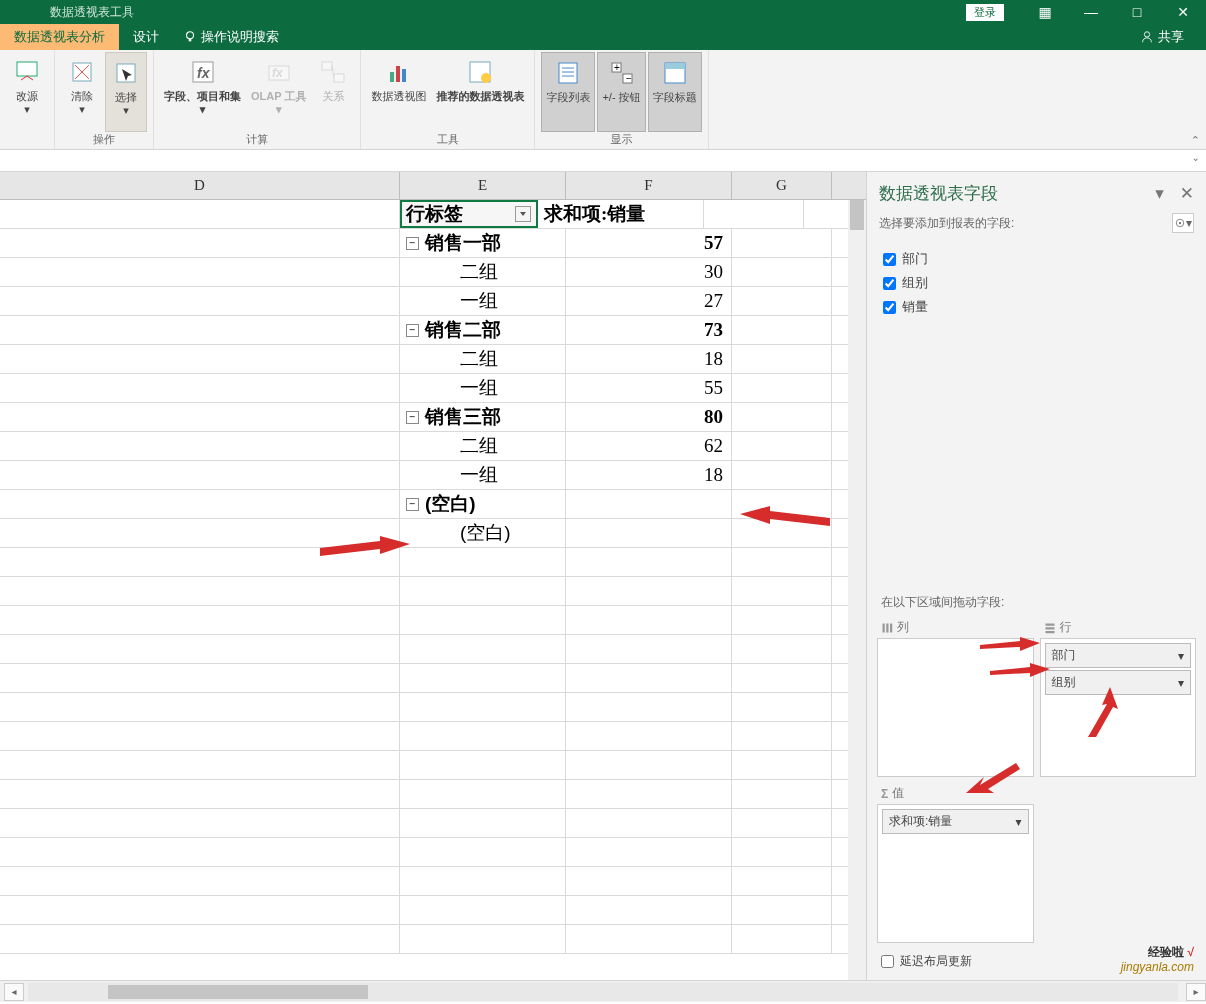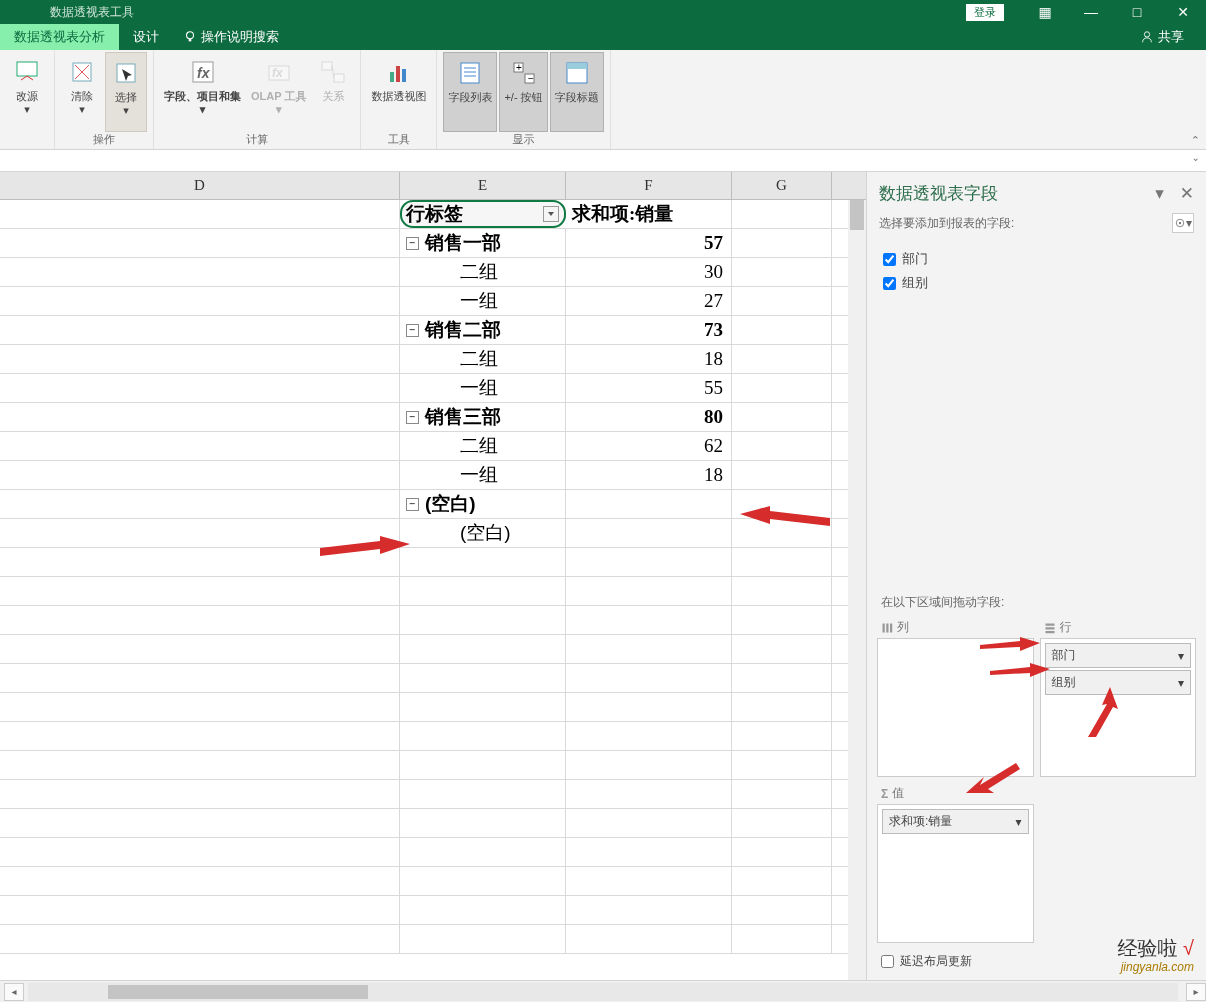--- a/index.html
+++ b/index.html
@@ -8,21 +8,21 @@
 
 .titlebar { height:24px; background:#0c6b3f; display:flex; align-items:center; color:#fff; font-size:12px; }
 .titlebar .tool-title { margin-left:50px; color:#cde4d7; }
 .titlebar .spacer { flex:1; }
 .titlebar .login { background:#fff; color:#0c6b3f; padding:1px 8px; margin-right:18px; font-size:11px; }
 .titlebar .win-btn { width:46px; text-align:center; font-size:14px; display:inline-block; }
 
 
 .tabrow { height:26px; background:#0c6b3f; display:flex; align-items:flex-end; color:#fff; font-size:13px; }
 .tabrow .tab { padding:4px 14px; cursor:pointer; }
-.tabrow .tab.active { background:#86efac; color:#0c6b3f; }
+.tabrow .tab.active { background:#fdba74; color:#0c6b3f; }
 .tabrow .tell { display:flex; align-items:center; gap:4px; padding:4px 10px; }
 .tabrow .tell svg { width:14px; height:14px; }
 .share { margin-left:auto; margin-right:14px; padding:4px 8px; display:flex; align-items:center; gap:4px; }
 
 
 .ribbon { height:100px; background:#f3f3f3; border-bottom:1px solid #d4d4d4; display:flex; position:relative; }
 .group { border-right:1px solid #e0e0e0; padding:2px 6px 0 6px; display:flex; flex-direction:column; align-items:center; }
 .group-items { display:flex; gap:2px; flex:1; }
 .group-label { font-size:11px; color:#666; text-align:center; padding-bottom:2px; }
 .rbtn { display:flex; flex-direction:column; align-items:center; justify-content:flex-start; padding:4px 4px; min-width:42px; cursor:pointer; }
@@ -81,21 +81,21 @@
 .fp-chip .dd { margin-left:auto; }
 .fp-footer { padding:10px 14px; display:flex; align-items:center; gap:6px; }
 
 
 .hscroll { height:22px; background:#f0f0f0; border-top:1px solid #d4d4d4; display:flex; align-items:center; }
 .hscroll .hs-btn { width:20px; height:18px; border:1px solid #ccc; background:#fafafa; display:flex; align-items:center; justify-content:center; font-size:10px; color:#666; margin-left:4px; }
 .hscroll .track { flex:1; height:18px; background:#e8e8e8; margin:0 4px; position:relative; }
 .hscroll .thumb { position:absolute; left:80px; width:260px; top:2px; bottom:2px; background:#c4c4c4; }
 
 .watermark { position:absolute; right:12px; bottom:30px; font-size:13px; text-align:right; line-height:1.2; font-family:Arial,sans-serif; color:#555; pointer-events:none; }
-.watermark .zh { font-weight:normal; font-size:20px; color:#333; }
+.watermark .zh { font-weight:bold; font-size:12px; color:#333; }
 .watermark .zh .red { color:#d62c2c; }
 .watermark .en { color:#aa7b00; font-style:italic; font-size:12px; }
 
 svg { display:block; }
 </style>
 </head>
 <body>
 
 <div class="titlebar">
   <span class="tool-title">数据透视表工具</span>
@@ -206,20 +206,29 @@
       <div class="rbtn">
         <span class="icon-box">
             <svg width="28" height="28">
               <rect x="5" y="14" width="4" height="10" fill="#4a8"></rect>
               <rect x="11" y="8" width="4" height="16" fill="#c44"></rect>
               <rect x="17" y="11" width="4" height="13" fill="#48c"></rect>
             </svg>
           </span>
         <span class="lbl">数据透视图</span>
       </div>
+      <div class="rbtn small">
+        <span class="icon-box">
+            <svg width="28" height="28">
+              <rect x="4" y="4" width="20" height="20" fill="#fff" stroke="#7ab"></rect>
+              <circle cx="20" cy="20" r="5" fill="#fc4"></circle>
+            </svg>
+          </span>
+        <span class="lbl">推荐的数据透视表</span>
+      </div>
     </div>
     <div class="group-label">工具</div>
   </div>
 
   <div class="group">
     <div class="group-items">
       <div class="rbtn active">
         <span class="icon-box">
             <svg width="28" height="28">
               <rect x="5" y="4" width="18" height="20" fill="#fff" stroke="#48c"></rect>
@@ -265,21 +274,21 @@
   <div class="sheet-wrap">
     <div class="col-headers">
       <div class="colh" style="width:400px">D</div>
       <div class="colh" style="width:166px">E</div>
       <div class="colh" style="width:166px">F</div>
       <div class="colh" style="width:100px">G</div>
     </div>
     <div class="grid" id="grid">
         <div class="row">
           <div class="cell " style="width: 400px;"></div>
-          <div class="cell label bold selected" style="width: 166px; border-radius: 13px;">
+          <div class="cell label bold selected" style="width: 138px;">
             <span>行标签</span>
             <span class="dropdown-btn">
               <svg viewBox="0 0 8 8">
                 <path d="M1 2l3 4 3-4z" fill="#555"></path>
               </svg>
             </span>
           </div>
           <div class="cell label bold" style="width: 166px;">求和项:销量</div>
           <div class="cell " style="width: 100px;"></div>
         </div>
@@ -492,20 +501,24 @@
     </div>
     <div class="fp-fields" id="fp-fields">
         <label>
           <input type="checkbox" checked="" style="">
           <span>部门</span>
         </label>
         <label>
           <input type="checkbox" checked="" style="">
           <span>组别</span>
         </label>
+        <label>
+          <input type="checkbox" checked="" style="">
+          <span>销量</span>
+        </label>
       </div>
     <div class="fp-mid"></div>
     <div class="fp-areas-label">在以下区域间拖动字段:</div>
     <div class="fp-areas">
       <div class="fp-area">
         <div class="fp-area-h">
             <svg width="12" height="12" viewBox="0 0 16 16">
               <rect x="2" y="2" width="3" height="12" fill="#999"></rect>
               <rect x="7" y="2" width="3" height="12" fill="#999"></rect>
               <rect x="12" y="2" width="3" height="12" fill="#999"></rect>

